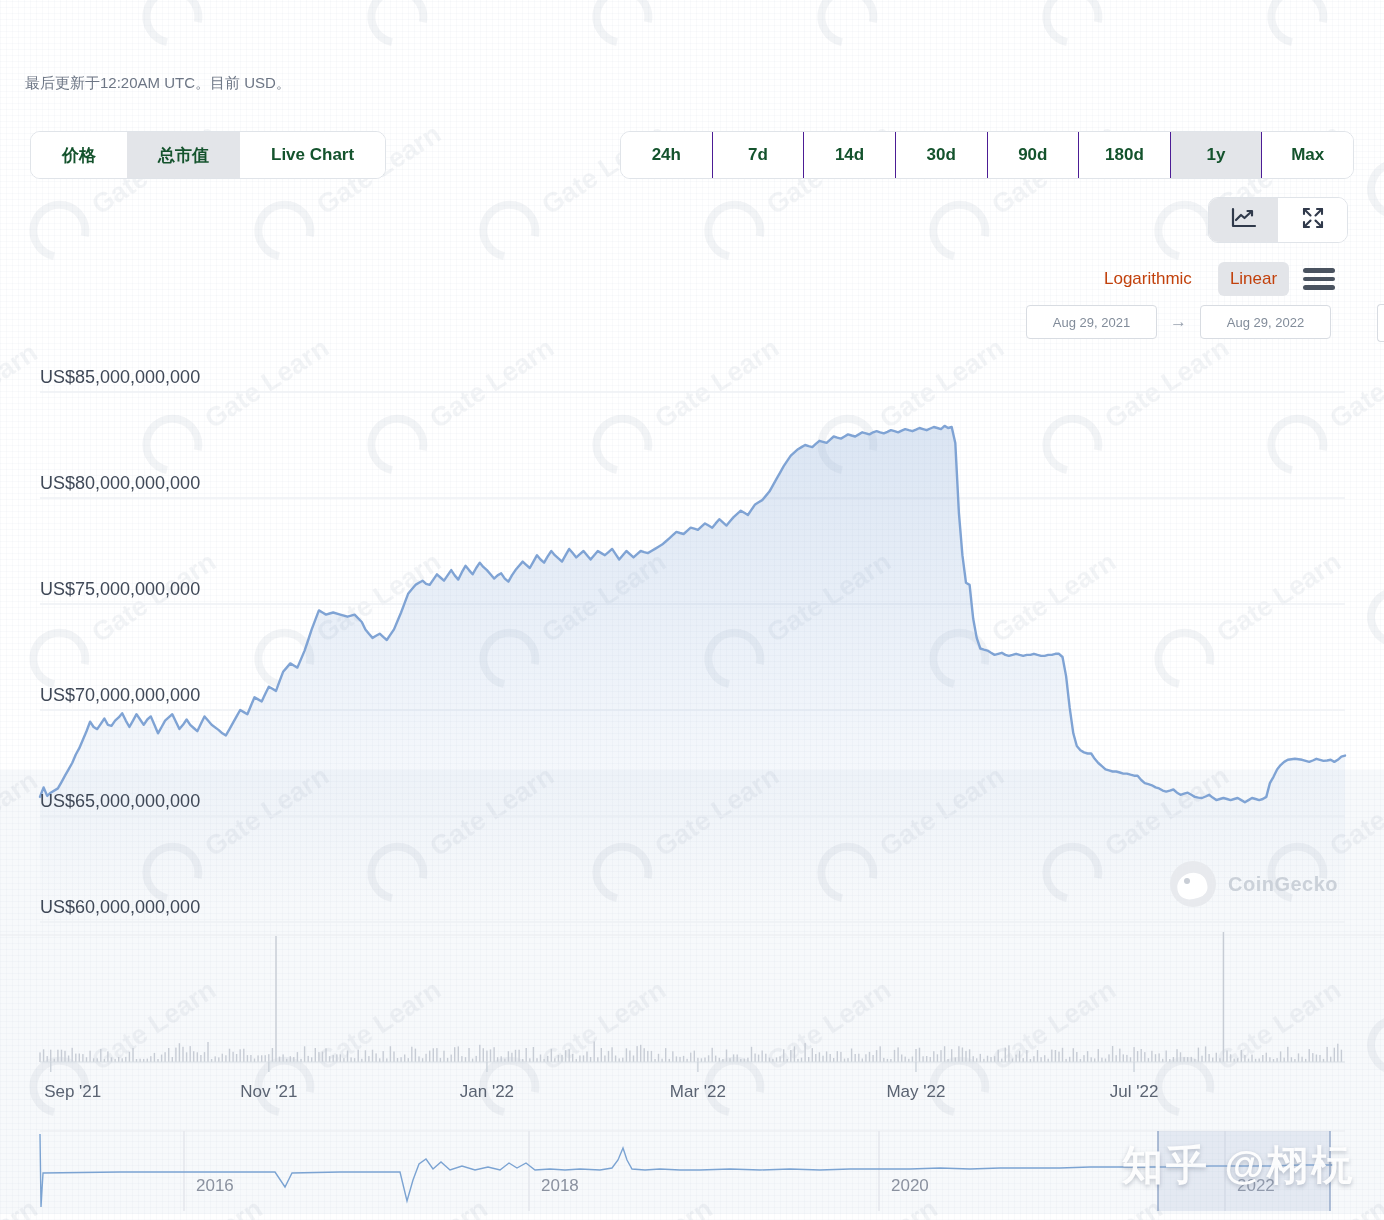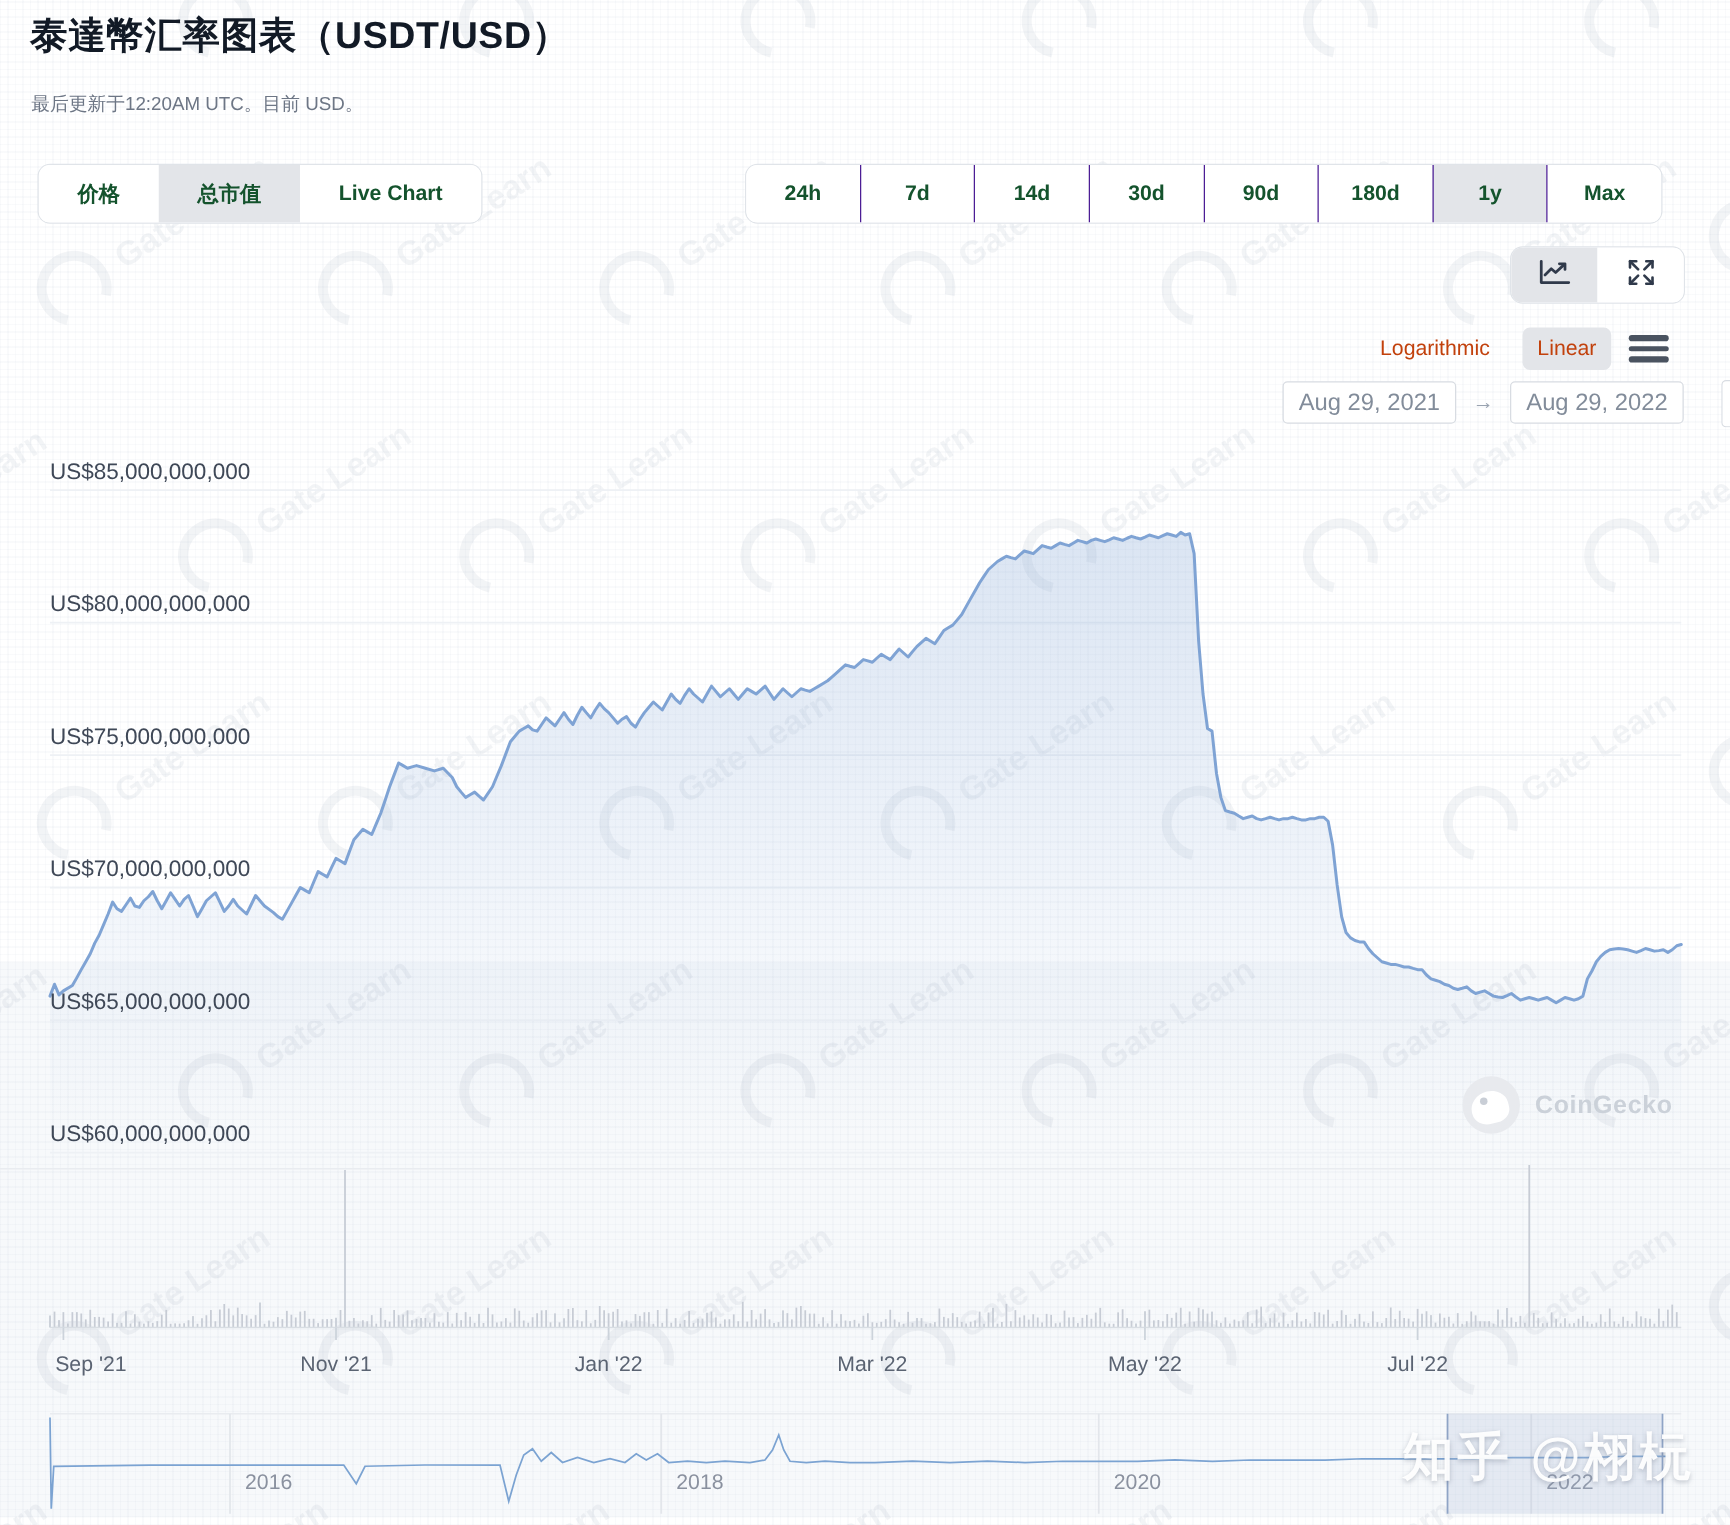--- a/index.html
+++ b/index.html
@@ -22,35 +22,35 @@
   .page-title{left:24px;top:8px;font-size:30px;font-weight:700;color:#121a26;letter-spacing:.5px;}
   .page-sub{left:25px;top:74px;font-size:15px;color:#6d7685;text-align:right;}
 
   .seg-group{display:flex;align-items:stretch;background:#fff;border:1px solid #e0e4e9;border-radius:10px;
              overflow:hidden;height:48px;box-sizing:border-box;}
   .seg{display:flex;align-items:center;justify-content:center;font-size:17px;font-weight:600;color:#14532d;
        cursor:pointer;user-select:none;background:#fff;}
   .seg.sel{background:#e3e5e9;}
   .view-tabs{left:30px;top:131px;}
   .view-tabs .seg{padding:0 31px;}
-  .ranges{left:596px;top:131px;width:734px;}
+  .ranges{left:620px;top:131px;width:734px;}
   .ranges .seg{flex:1;border-left:1px solid #4c1d95;}
   .ranges .seg:first-child{border-left:none;}
 
   .icon-group{left:1208px;top:197px;height:46px;width:140px;}
   .icon-group .seg{flex:1;}
 
   .scale-row{left:1092px;top:260px;height:38px;display:flex;align-items:center;gap:14px;z-index:3;}
   .scale-opt{font-size:17px;color:#c2410c;padding:7px 12px;border-radius:6px;cursor:pointer;}
   .scale-opt.sel{background:#e3e5e9;}
   .burger{width:32px;height:22px;display:flex;flex-direction:column;justify-content:space-between;cursor:pointer;}
   .burger i{display:block;height:4.6px;border-radius:2.5px;background:#4a5360;}
 
   .date-row{left:1026px;top:305px;height:34px;display:flex;align-items:center;gap:13px;}
-  .date-box{border:1px solid #d8dce2;border-radius:4px;background:#fff;color:#828c9a;font-size:19px;
+  .date-box{border:1px solid #d8dce2;border-radius:4px;background:#fff;color:#828c9a;font-size:13px;
             height:34px;line-height:34px;padding:0 12px;box-sizing:border-box;min-width:131px;text-align:center;}
   .date-arrow{color:#9aa3b0;font-size:17px;}
 
   .edge-sliver{left:1377px;top:304px;width:10px;height:36px;border:1px solid #d8dce2;border-right:none;
                border-radius:4px 0 0 4px;background:#fff;}
 
   .cg-wm{left:1170px;top:861px;display:flex;align-items:center;gap:12px;z-index:3;}
   .cg-circle{width:46px;height:46px;border-radius:50%;background:#e8eaee;position:relative;overflow:hidden;}
   .cg-circle b{position:absolute;left:7px;top:12px;width:30px;height:26px;background:#fff;
                border-radius:60% 55% 45% 50%;transform:rotate(-14deg);}
@@ -661,21 +661,20 @@
       <line x1="879" y1="1131" x2="879" y2="1211" stroke="#e3e6eb" stroke-width="1.4"></line>
       <text x="891" y="1191" font-size="17" fill="#8a919f" font-family="Liberation Sans, DejaVu Sans, sans-serif">2020</text>
       <line x1="1225" y1="1131" x2="1225" y2="1211" stroke="#e3e6eb" stroke-width="1.4"></line>
       <text x="1237" y="1191" font-size="17" fill="#8a919f" font-family="Liberation Sans, DejaVu Sans, sans-serif">2022</text>
       <path d="M40,1134L41,1207L43,1173L120,1172L200,1172L275,1172L285,1187L292,1173L340,1172L400,1172L407,1201L413,1180L419,1164L426,1159L433,1169L441,1162L450,1170L462,1166L475,1170L488,1167L500,1170L509,1163L517,1168L526,1163L535,1170L550,1169L565,1170L580,1169L600,1170L612,1168L618,1160L623,1148L627,1160L632,1169L645,1170L660,1169L680,1170L700,1170L730,1169L760,1170L790,1169L820,1170L850,1169L880,1169L910,1169L940,1168L970,1169L1000,1168L1030,1168L1060,1168L1090,1167L1120,1167L1150,1167L1180,1167L1210,1166L1240,1166L1270,1166L1300,1165L1335,1165" fill="none" stroke="#7ba3d2" stroke-width="1.4"></path>
       <rect x="1158" y="1131" width="172" height="80" fill="rgba(170,186,214,0.25)"></rect>
       <line x1="1158" y1="1131" x2="1158" y2="1211" stroke="#8fa4c6" stroke-width="1.4"></line>
       <line x1="1330" y1="1131" x2="1330" y2="1211" stroke="#8fa4c6" stroke-width="1.4"></line>
     </svg>
 
-  <div class="ui page-title">泰達幣汇率图表（USDT/USD）</div>
   <div class="ui page-sub">最后更新于12:20AM UTC。目前 USD。</div>
 
   <div class="ui seg-group view-tabs">
     <div class="seg">价格</div>
     <div class="seg sel">总市值</div>
     <div class="seg">Live Chart</div>
   </div>
 
   <div class="ui seg-group ranges">
     <div class="seg">24h</div>

